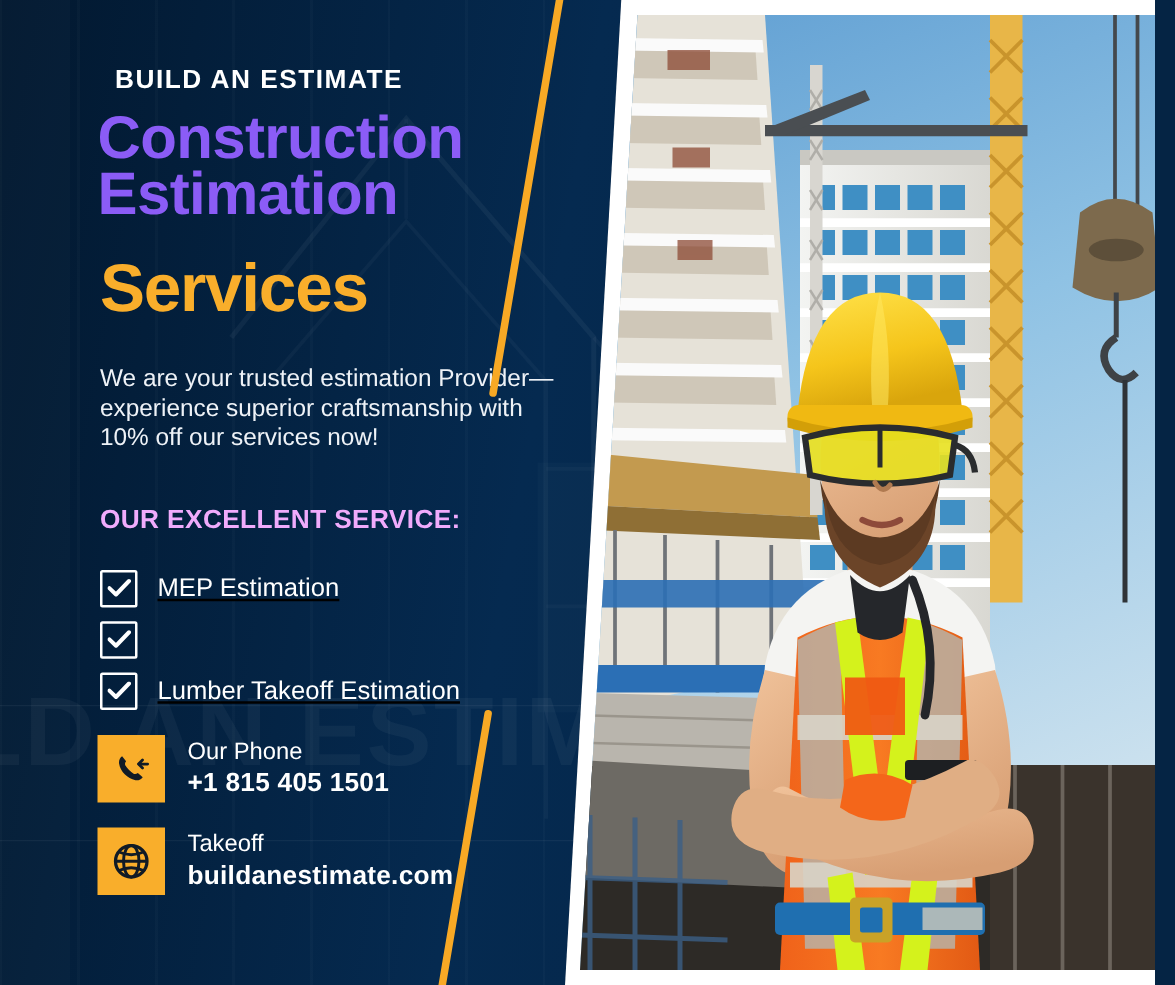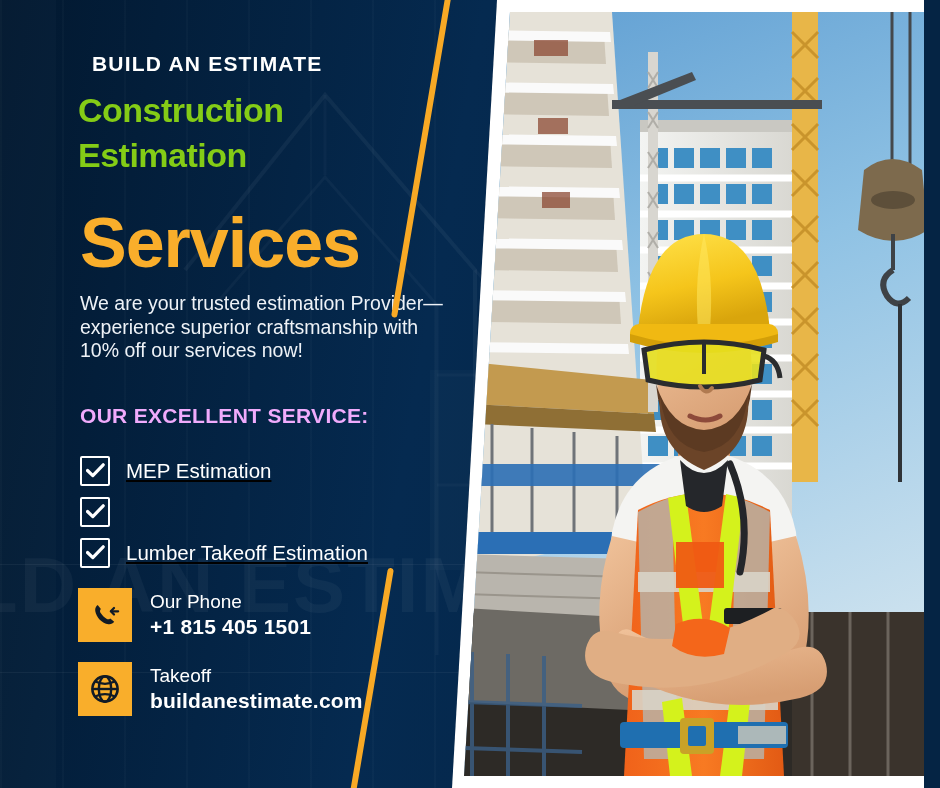--- a/index.html
+++ b/index.html
@@ -108,27 +108,27 @@
   
   .content{position:absolute;left:0;top:0;width:470px;height:788px;z-index:5;}
 
   .eyebrow{
     position:absolute;left:92px;top:52px;
     font-size:21px;font-weight:600;letter-spacing:1.2px;
     color:#ffffff;
   }
   .h1{
     position:absolute;left:78px;top:88px;
-    font-size:34px;line-height:45px;font-weight:700;
-    color:#84cc16;letter-spacing:-0.5px;
+    font-size:48px;line-height:45px;font-weight:700;
+    color:#8b5cf6;letter-spacing:-0.5px;
   }
   .h1 span{display:block;}
   .h2{
-    position:absolute;left:80px;top:208px;
-    font-size:70px;line-height:70px;font-weight:600;
+    position:absolute;left:80px;top:196px;
+    font-size:54px;line-height:70px;font-weight:600;
     color:#f9ae2b;letter-spacing:-1px;
   }
   .lede{
     position:absolute;left:80px;top:292px;width:368px;
     font-size:19.5px;line-height:23.5px;font-weight:400;
     color:#eef2f7;
   }
   .section-title{
     position:absolute;left:80px;top:404px;
     font-size:21px;font-weight:700;letter-spacing:.3px;

